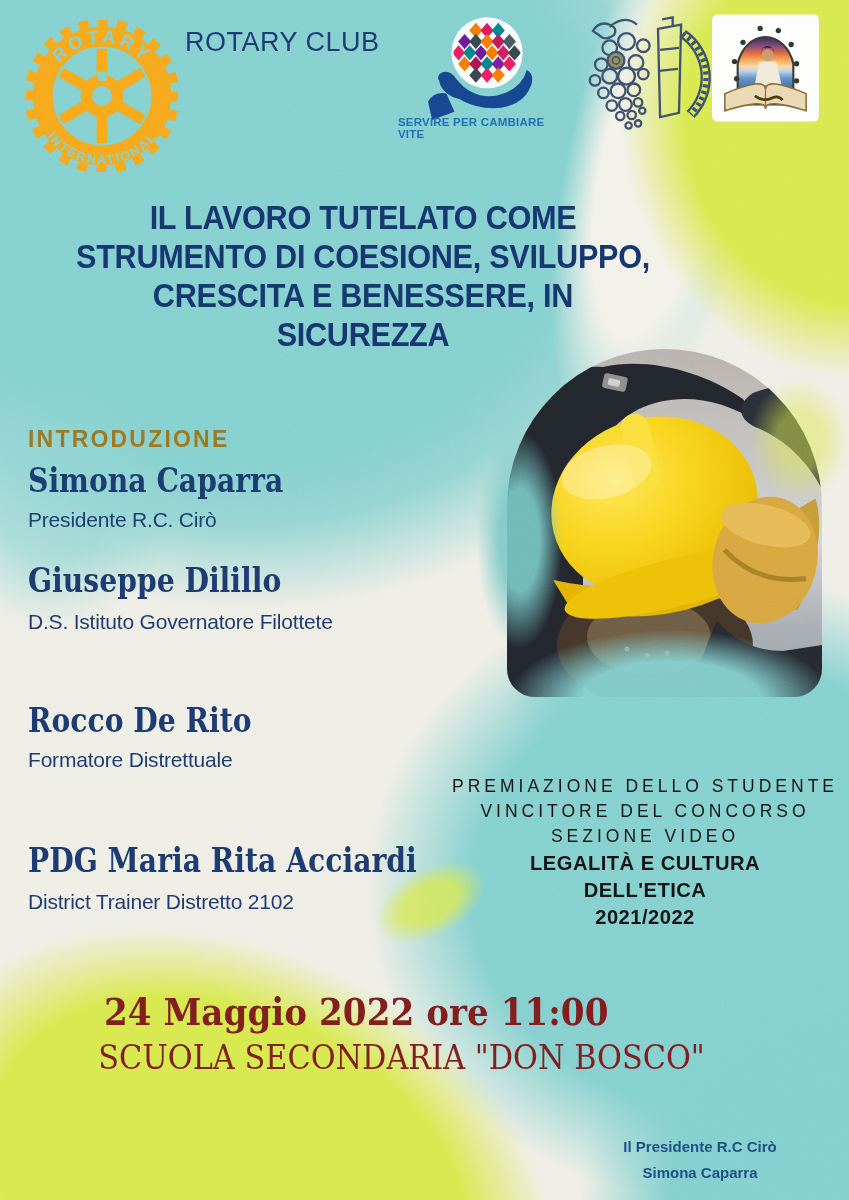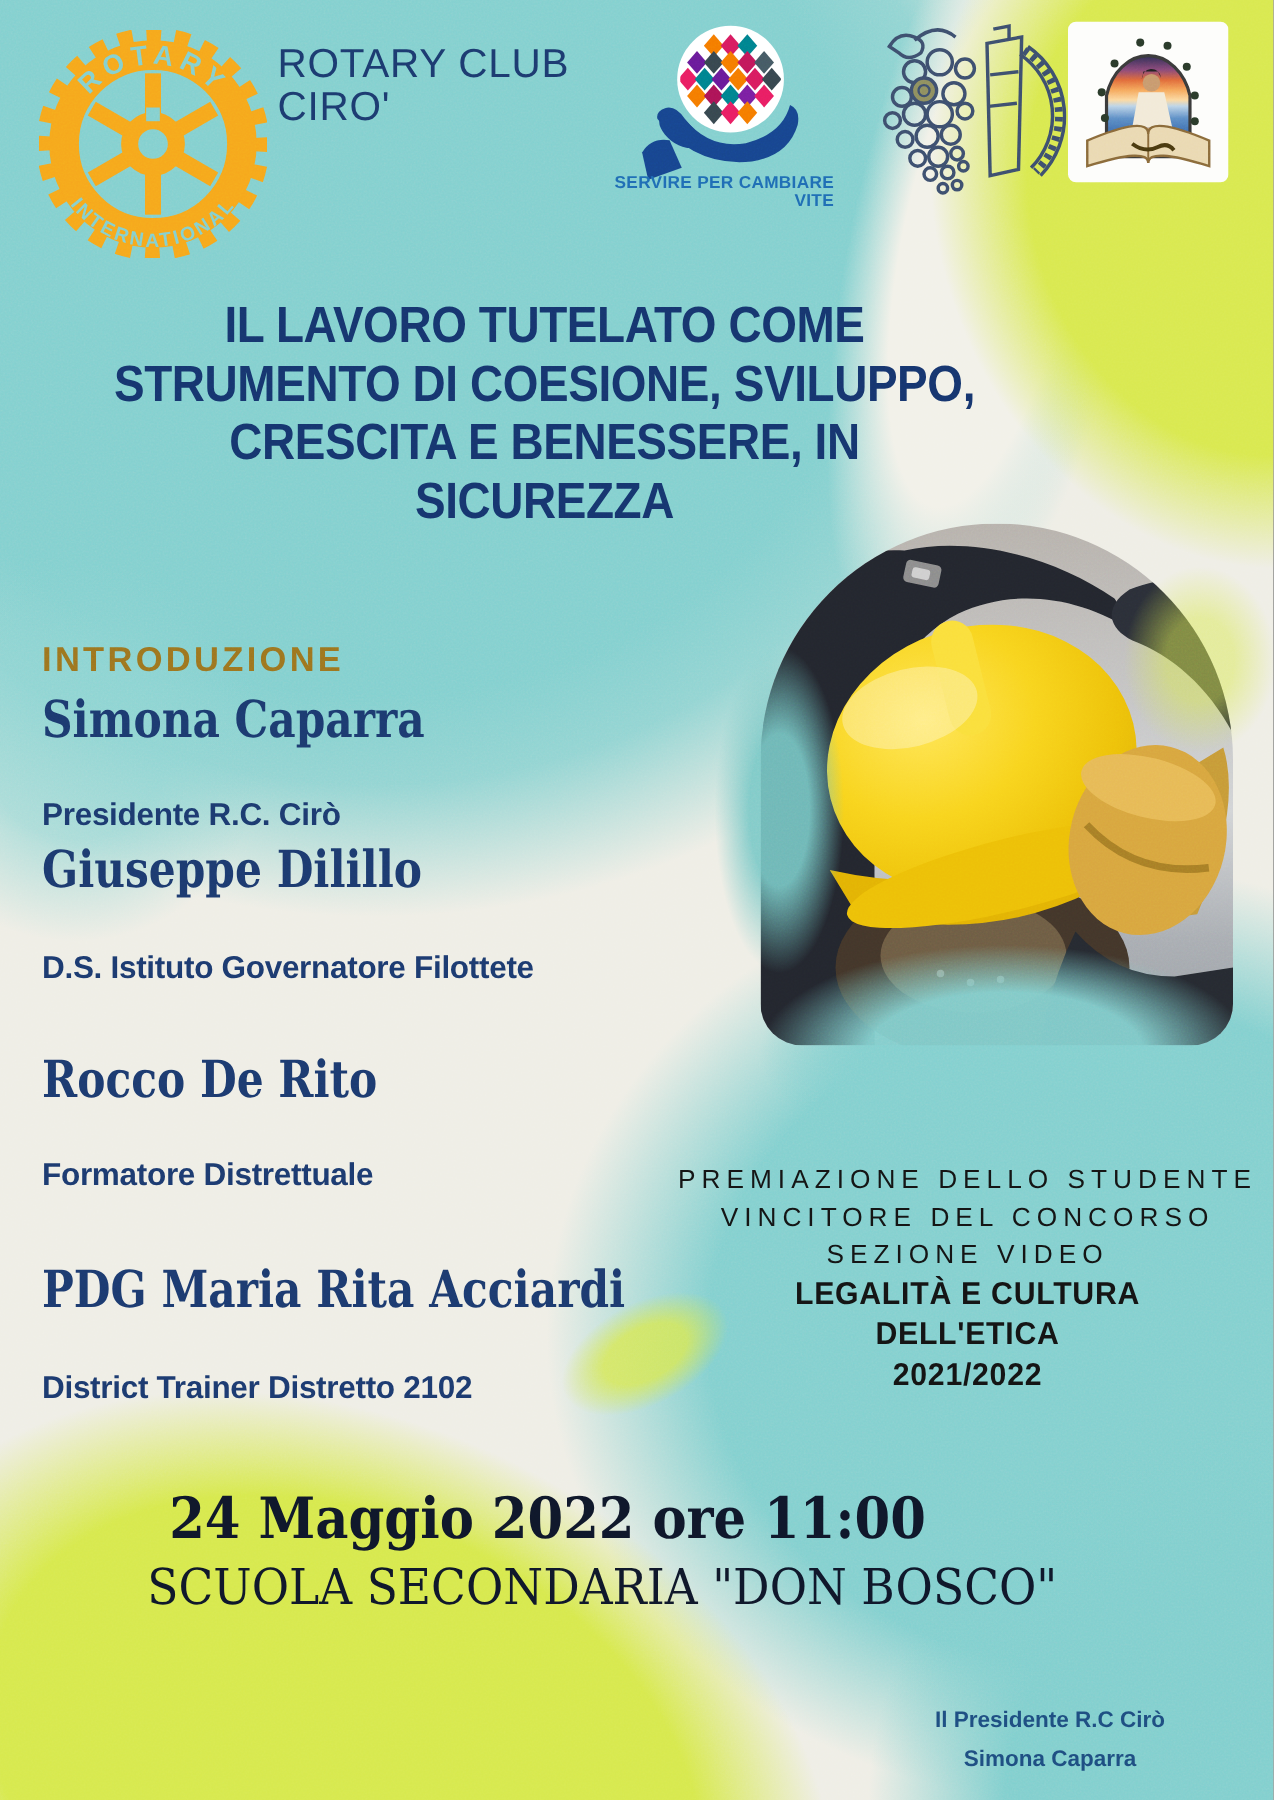--- a/index.html
+++ b/index.html
@@ -33,35 +33,35 @@
     background:radial-gradient(closest-side,rgba(132,208,207,.95) 45%,rgba(132,208,207,0) 80%);}
   .spray-arch-topright{left:735px;top:360px;width:130px;height:160px;opacity:.55;
     background:radial-gradient(closest-side,rgba(217,233,80,.9) 35%,rgba(217,233,80,0) 78%);}
 
   .txt{position:absolute;z-index:20;}
   .navy{color:#1c3a6f;}
   .gold{color:#9d751f;}
 
   .club-name{left:185px;top:28px;font-size:27px;line-height:29px;font-weight:400;letter-spacing:.5px;}
   .club-sub{left:185px;top:88px;font-size:17px;line-height:19px;font-weight:700;font-variant:small-caps;letter-spacing:.3px;}
-  .theme-motto{left:384px;top:116px;width:172px;text-align:right;font-size:11.5px;font-weight:700;color:#1f6cb4;letter-spacing:.2px;}
+  .theme-motto{left:398px;top:116px;width:172px;text-align:left;font-size:11.5px;font-weight:700;color:#1f6cb4;letter-spacing:.2px;}
 
   .title{left:43px;top:198px;width:640px;text-align:center;font-weight:700;
     font-size:34px;line-height:39px;color:#16356e;transform:scaleX(.9);letter-spacing:-.3px;}
 
   .sec-head{font-size:23px;font-weight:700;letter-spacing:2.2px;}
   .p-name{font-family:"DejaVu Serif","Liberation Serif",serif;font-weight:700;font-size:34px;
     transform:scaleX(.83);transform-origin:left;white-space:nowrap;}
-  .p-role{font-size:21px;font-weight:700;letter-spacing:-.2px;white-space:nowrap;margin-top:24px;}
+  .p-role{font-size:21px;font-weight:400;letter-spacing:-.2px;white-space:nowrap;}
 
   .award{left:435px;top:774px;width:420px;text-align:center;color:#141414;}
   .award .hand{font-size:17.5px;line-height:25px;font-weight:500;letter-spacing:4px;}
   .award .strong{font-size:21px;line-height:27px;font-weight:700;letter-spacing:.5px;transform:scaleX(.96);}
 
-  .event{left:75px;top:988px;width:580px;text-align:center;color:#0f172a;
+  .event{left:75px;top:988px;width:580px;text-align:left;color:#7f1d1d;
     font-family:"DejaVu Serif","Liberation Serif",serif;}
   .ev1{font-size:38px;line-height:48px;font-weight:700;transform:scaleX(.9);white-space:nowrap;}
   .ev2{font-size:33px;line-height:43px;font-weight:400;transform:scaleX(.92);white-space:nowrap;}
   .ev3{font-size:30px;line-height:38px;font-weight:400;}
 
   .signature{left:560px;top:1134px;width:280px;text-align:center;color:#1e4d80;
     font-size:15px;line-height:26px;font-weight:700;}
 
   .grain{position:absolute;inset:0;z-index:45;opacity:.14;mix-blend-mode:overlay;pointer-events:none;}
   .logo{position:absolute;z-index:20;}
@@ -101,21 +101,20 @@
       <line x1="50" y1="19" x2="50" y2="45" transform="rotate(240 50 50)"></line>
       <line x1="50" y1="19" x2="50" y2="45" transform="rotate(300 50 50)"></line>
     </g>
     <circle cx="50" cy="50" r="14" fill="#f6a81c"></circle>
     <circle cx="50" cy="50" r="6.5" fill="#84d0cf"></circle>
     <rect x="47" y="34" width="6" height="6" fill="#84d0cf"></rect>
   </svg>
 
   <div class="txt club-name navy">
     <div>ROTARY CLUB</div>
-    <div>CIRO'</div>
   </div>
 
   <svg class="logo" style="left:424px;top:12px" width="122" height="108" viewBox="0 0 120 106">
     <defs>
       <clipPath id="globeClip">
           <circle cx="62" cy="40" r="33"></circle>
         </clipPath>
       <path id="dia" d="M0,-7.5 L6.5,0 L0,7.5 L-6.5,0 Z"></path>
     </defs>
     <circle cx="62" cy="40" r="35" fill="#ffffff"></circle>

